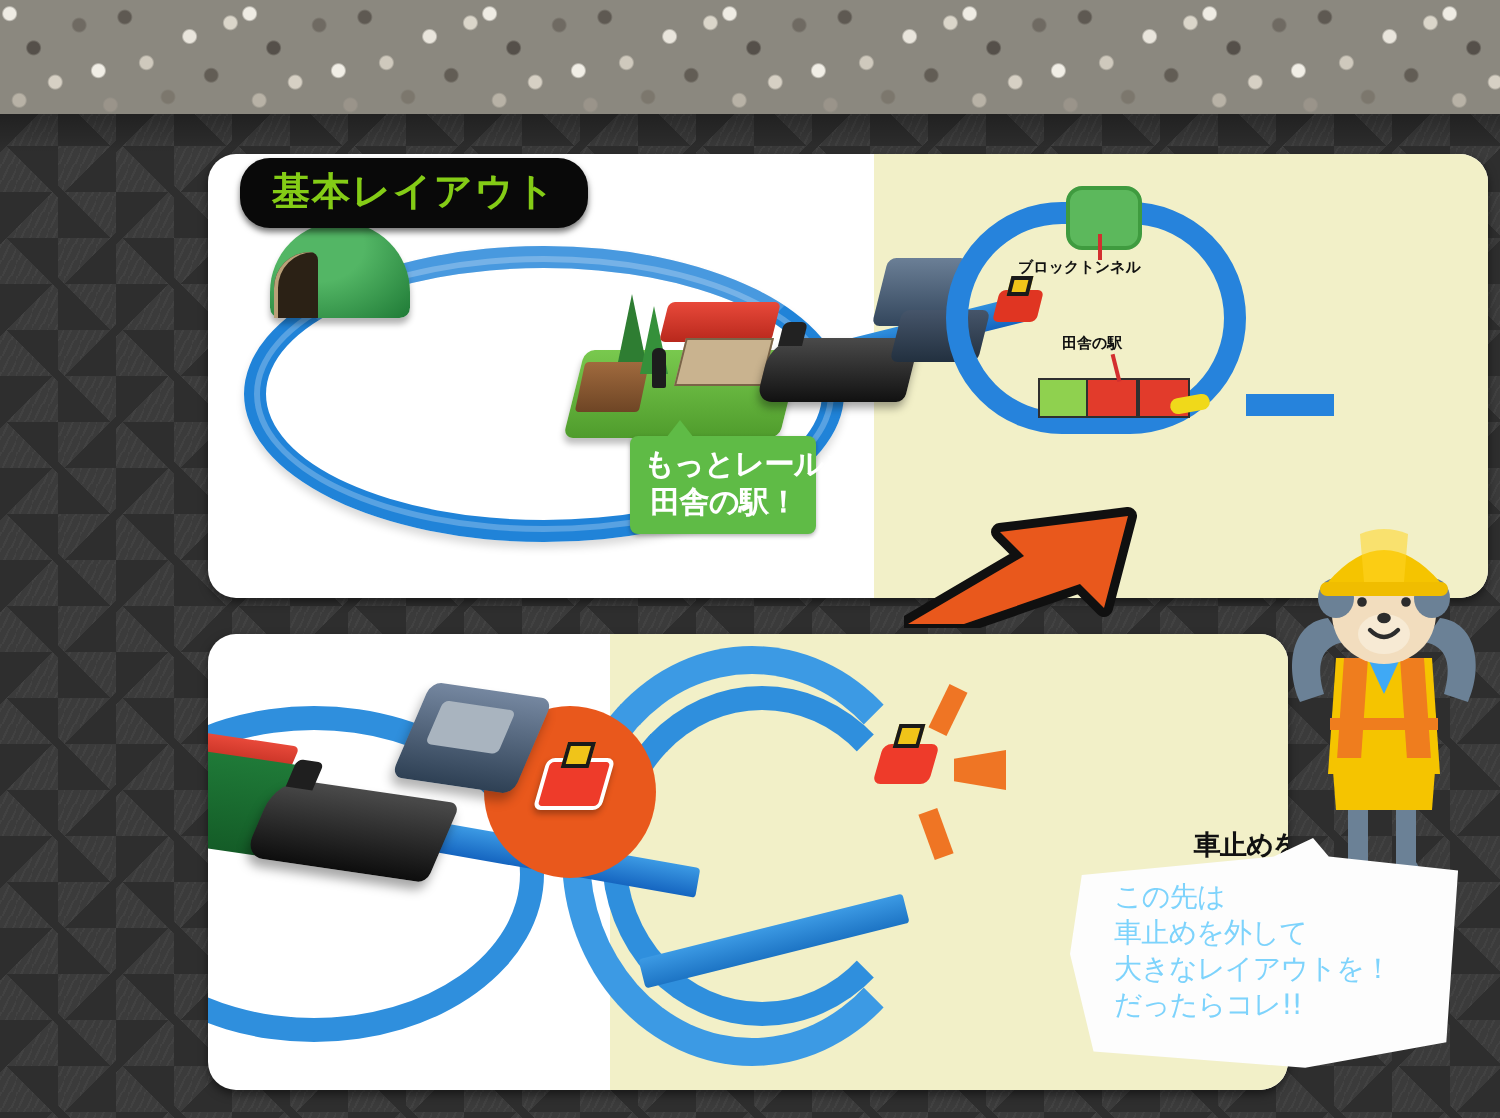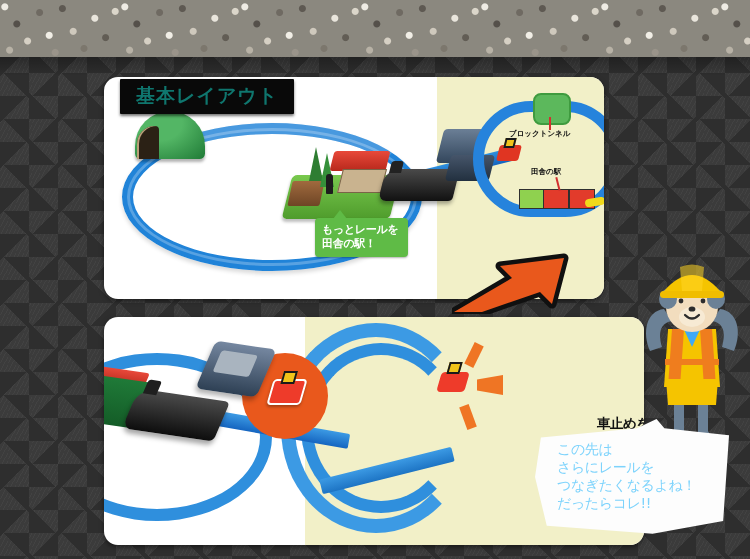--- a/index.html
+++ b/index.html
@@ -119,42 +119,42 @@
 
   
   .panel {
     position: absolute;
     background: #ffffff;
     border-radius: 14px;
     z-index: 4;
     overflow: hidden;
     box-shadow: 0 2px 5px rgba(0,0,0,0.5);
   }
-  #panel-top { left: 104px; top: 77px; width: 500px; height: 222px; }
+  #panel-top { left: 104px; top: 77px; width: 640px; height: 222px; }
   #panel-bottom { left: 104px; top: 317px; width: 540px; height: 228px; }
 
   .panel .cream {
     position: absolute;
     top: 0; bottom: 0; right: 0;
     background: #f2f0c8;
   }
   #panel-top .cream { left: 333px; }
   #panel-bottom .cream { left: 201px; }
 
   
   #layout-badge {
     position: absolute;
     left: 120px; top: 79px;
     z-index: 7;
     background: #090909;
-    color: #0f766e;
+    color: #84cc16;
     font-size: 19px;
     font-weight: bold;
     padding: 4px 16px 5px 16px;
-    border-radius: 1px;
+    border-radius: 15px;
     letter-spacing: 1px;
     box-shadow: 0 2px 3px rgba(0,0,0,0.55);
   }
 
   
   .photo { position: absolute; inset: 0; }
 
   .track-oval {
     position: absolute;
     border-radius: 50%;
@@ -403,25 +403,26 @@
   #bubble-more::before {
     content: "";
     position: absolute;
     left: 18px; top: -8px;
     border-left: 7px solid transparent;
     border-right: 7px solid transparent;
     border-bottom: 9px solid #5fbb46;
   }
   #bubble-more .line {
     color: #fff;
-    font-size: 11px;
+    font-size: 15px;
     font-weight: bold;
     line-height: 1.25;
     letter-spacing: -0.3px;
     white-space: nowrap;
+    text-align: center;
   }
 
   
   #big-arrow {
     position: absolute;
     left: 452px; top: 248px;
     width: 120px; height: 66px;
     z-index: 8;
   }
 
@@ -761,19 +762,19 @@
       <path d="M24 36 Q52 4 80 36 L80 40 L24 40 Z" fill="#f5c400"></path>
       <rect x="20" y="36" width="64" height="7" rx="3.5" fill="#f0bd00"></rect>
       <path d="M40 12 Q52 7 64 12 L62 36 L42 36 Z" fill="#ffd524" opacity="0.55"></path>
     </svg>
   </div>
 
   <div id="bubble-note">
     <div class="shape"></div>
     <div class="text">
       <div class="line">この先は</div>
-      <div class="line">さらにレールを</div>
-      <div class="line">つなぎたくなるよね！</div>
+      <div class="line">車止めを外して</div>
+      <div class="line">大きなレイアウトを！</div>
       <div class="line">だったらコレ!!</div>
     </div>
   </div>
 
 </div>
 
 </body></html>

